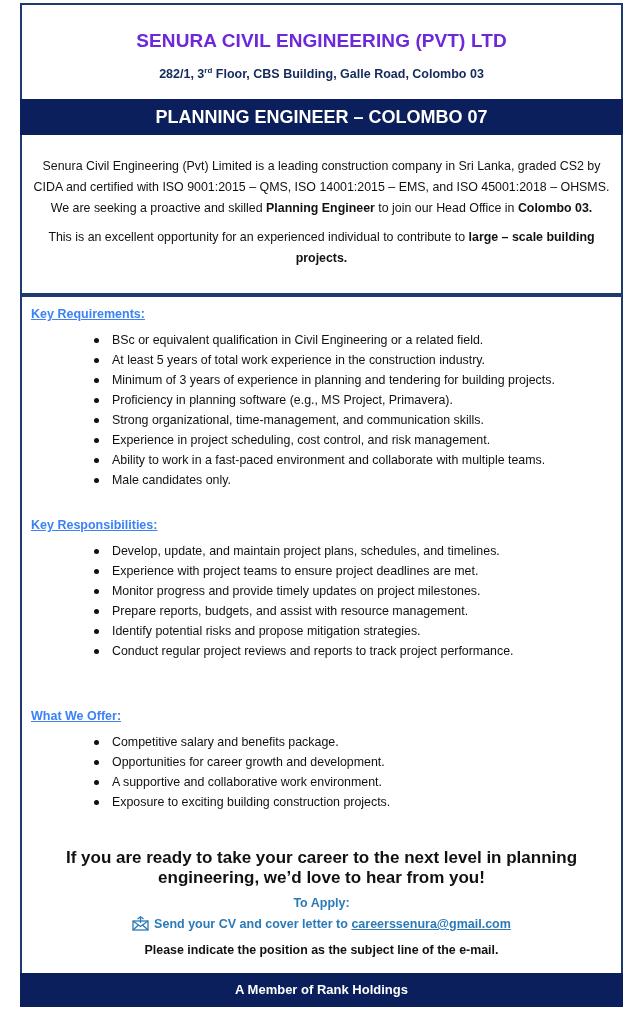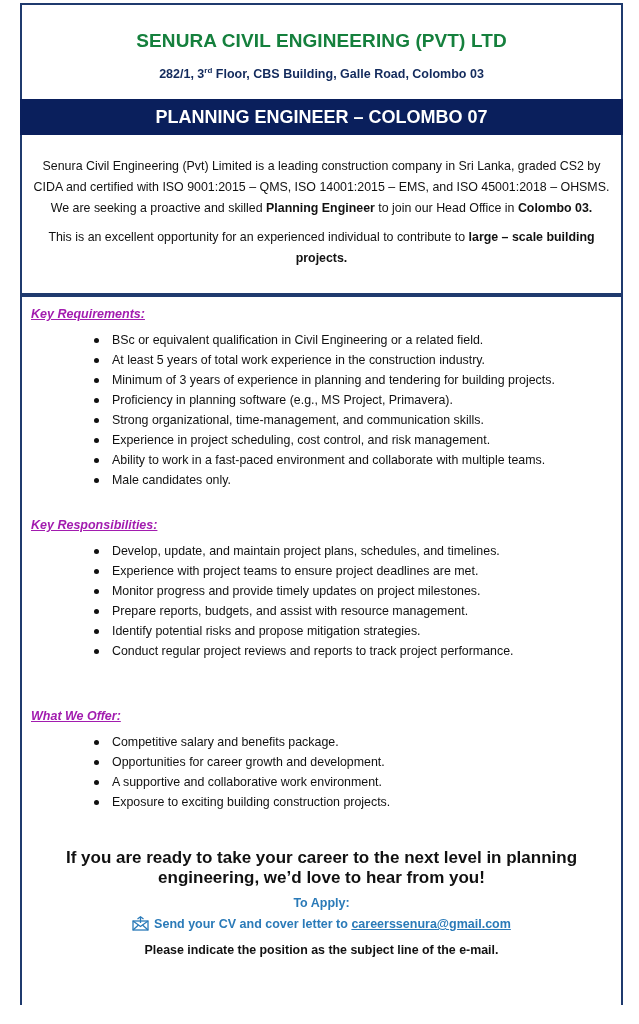--- a/index.html
+++ b/index.html
@@ -4,21 +4,21 @@
 <style>
   * { box-sizing: border-box; margin: 0; padding: 0; }
   html, body { width: 639px; height: 1024px; background: #ffffff; overflow: hidden; }
   body { font-family: "Liberation Sans", sans-serif; color: #1a1a1a; position: relative; }
   .frame {
     position: absolute; left: 20px; top: 3px; width: 603px; height: 1002px;
     border-left: 2px solid #1f3a6e; border-right: 2px solid #1f3a6e; border-top: 2px solid #1f3a6e;
   }
   .company {
     position: absolute; left: 0; right: 0; top: 25px; text-align: center;
-    font-weight: bold; font-size: 19px; color: #15803d; letter-spacing: 0.1px;
+    font-weight: bold; font-size: 19px; color: #6d28d9; letter-spacing: 0.1px;
   }
   .address {
     position: absolute; left: 0; right: 0; top: 61px; text-align: center;
     font-weight: bold; font-size: 12.5px; color: #122a5c;
   }
   .address sup { font-size: 8px; }
   .title-band {
     position: absolute; left: -2px; right: -2px; top: 94px; height: 36px;
     background: #0a1f5c; color: #ffffff; text-align: center;
     font-weight: bold; font-size: 18px; line-height: 36px;
@@ -27,23 +27,22 @@
     position: absolute; left: 8px; right: 8px; top: 151px;
     text-align: center; font-size: 12.4px; line-height: 21px; color: #111;
   }
   .intro p + p { margin-top: 8px; }
   .divider {
     position: absolute; left: -2px; right: -2px; top: 288px; height: 4px;
     background: #1f3a6e;
   }
   .section { position: absolute; left: 9px; right: 9px; }
   .section h3 {
-    font-size: 12.5px; font-weight: bold; text-decoration: underline; color: #a21caf;
+    font-size: 12.5px; font-weight: bold; text-decoration: underline; color: #3b82f6;
     margin-bottom: 9px;
-    font-style: italic;
   }
   .section ul { list-style: none; padding-left: 63px; }
   .section li {
     font-size: 12.4px; line-height: 20px; color: #111; position: relative; padding-left: 18px;
   }
   .section li::before {
     content: ""; position: absolute; left: 0; top: 8px; width: 5px; height: 5px;
     border-radius: 50%; background: #111;
   }
   .closing {
@@ -132,13 +131,14 @@
         <polyline points="1,5 8.5,10.5 16,5"></polyline>
         <line x1="1" y1="14" x2="6.5" y2="9"></line>
         <line x1="16" y1="14" x2="10.5" y2="9"></line>
         <polyline points="5.5,3 8.5,0.8 11.5,3"></polyline>
         <line x1="8.5" y1="1" x2="8.5" y2="7"></line>
       </svg>
     </span><span>Send your CV and cover letter to </span><a>careerssenura@gmail.com</a>
   </div>
   <div class="subject-note">Please indicate the position as the subject line of the e-mail.</div>
 
+  <div class="footer-band">A Member of Rank Holdings</div>
 </div>
 
 </body></html>

